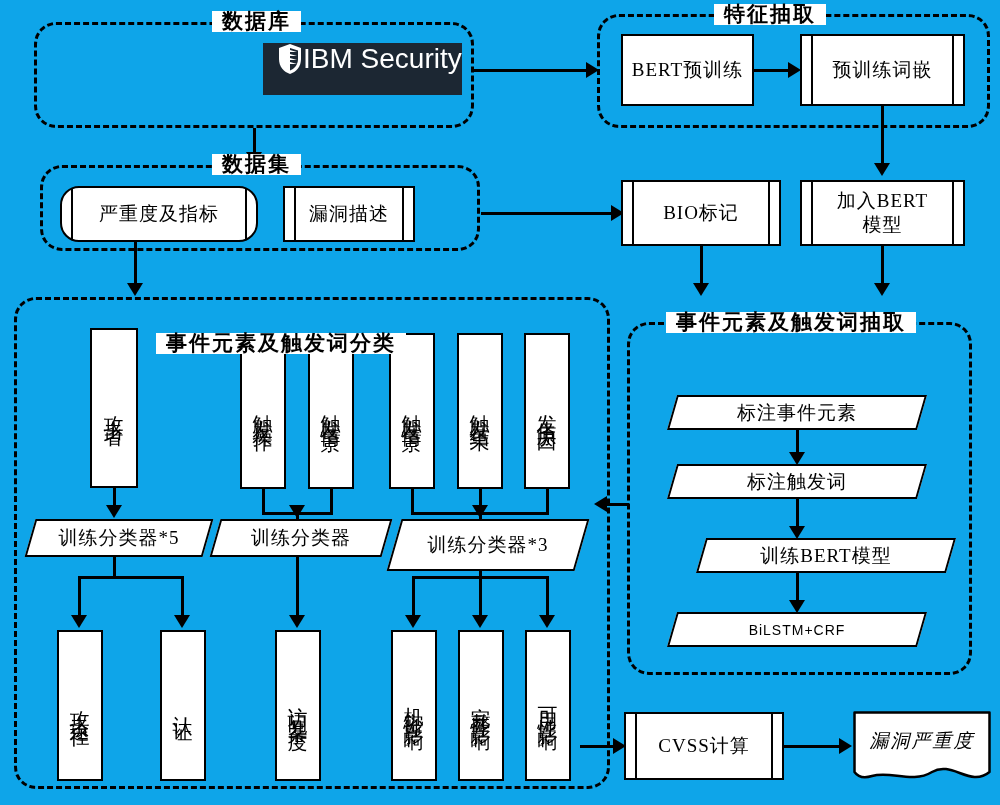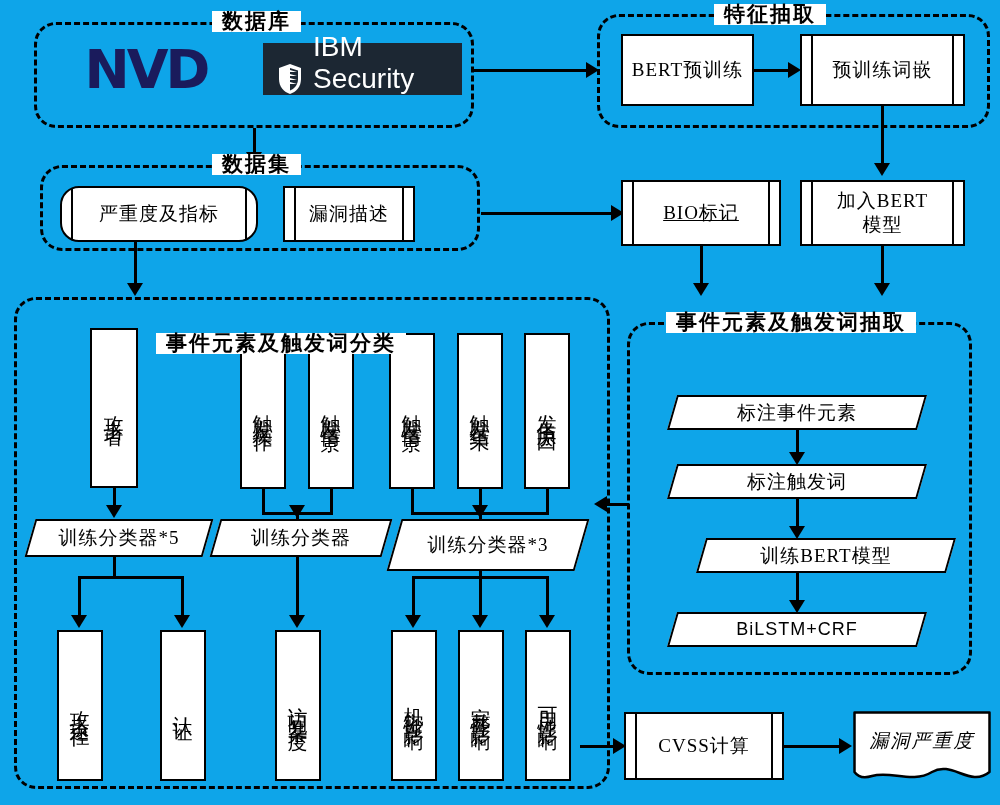--- a/index.html
+++ b/index.html
@@ -108,22 +108,21 @@
     position:absolute;
     display:flex;align-items:center;justify-content:center;
     font-family:"DejaVu Sans","Liberation Sans",sans-serif;
     font-weight:900;
     font-size:54px;
     letter-spacing:-3px;
     z-index:4;
   }
   .logo-ibm{
     position:absolute;
-    display:flex;align-items:flex-end;
-    gap:10px;
+    display:flex;align-items:flex-start;
     padding-left:14px;
     box-sizing:border-box;
     z-index:4;
   }
   .logo-ibm .ibm-txt{
     font-family:"Liberation Sans","DejaVu Sans",sans-serif;
     font-size:28px;
     color:#fff;
     letter-spacing:0px;
   }
@@ -137,23 +136,20 @@
   .arw.left{border-top:8px solid transparent;border-bottom:8px solid transparent;border-right:13px solid #000;}
 </style>
 </head>
 <body>
 
 <div id="stage">
 
   <div class="group" style="left:34px; top:22px; width:440px; height:106px;"></div>
   <div class="group-title" style="left:212px; top:11px;">数据库</div>
 
-  <div class="logo-nvd" style="left:50px; top:40px; width:192px; height:58px; color:#1a1b5c;">
-    <span>NVD</span>
-  </div>
 
   <div class="logo-ibm" style="left:263px; top:43px; width:199px; height:52px; background:#1c2733;">
     <span style="display:inline-block;width:26px;height:32px;">
       <svg viewBox="0 0 26 32" width="26" height="32" aria-hidden="true">
         <path d="M13 1 L24 5 L24 16 C24 24 19 29 13 31 C7 29 2 24 2 16 L2 5 Z" fill="#ffffff"></path>
         <path d="M13 5 L21 7.5 L21 16 C21 22 17 26 13 27.5 Z" fill="#1c2733"></path>
         <path d="M13 7 L20 9 L13 9 Z M13 11 L20 13 L13 13 Z M13 15 L20 17 L13 17 Z M13 19 L20 21 L13 21 Z" fill="#ffffff"></path>
       </svg>
     </span>
     <span class="ibm-txt">IBM Security</span>
@@ -184,21 +180,21 @@
   <div class="node proc" style="left:60px; top:186px; width:198px; height:56px;border-radius:19px;">严重度及指标</div>
 
   <div class="node proc" style="left:283px; top:186px; width:132px; height:56px;">漏洞描述</div>
 
   <div class="ln lnh" style="left:481px; top:212px; width:133px;"></div>
   <div class="arw right" style="left:611px; top:205px;"></div>
 
   <div class="ln lnv" style="left:134px; top:242px; height:46px;"></div>
   <div class="arw down" style="left:127px; top:283px;"></div>
 
-  <div class="node proc" style="left:621px; top:180px; width:160px; height:66px;text-decoration:underline;">BIO标记</div>
+  <div class="node proc" style="left:621px; top:180px; width:160px; height:66px;">BIO标记</div>
 
   <div class="ln lnv" style="left:700px; top:246px; height:42px;"></div>
   <div class="arw down" style="left:693px; top:283px;"></div>
 
   <div class="node proc" style="left:800px; top:180px; width:165px; height:66px; line-height:1.25;">
     <span style="white-space:pre-line;">加入BERT
 模型</span>
   </div>
 
   <div class="ln lnv" style="left:881px; top:246px; height:42px;"></div>
@@ -295,21 +291,21 @@
   <div class="para" style="left:701px; top:538px; width:250px; height:35px;">
     <div class="skew"></div>
     <div class="txt">训练BERT模型</div>
   </div>
 
   <div class="ln lnv" style="left:796px; top:573px; height:32px;"></div>
   <div class="arw down" style="left:789px; top:600px;"></div>
 
   <div class="para" style="left:672px; top:612px; width:250px; height:35px;">
     <div class="skew"></div>
-    <div class="txt" style="font-family:'Liberation Sans','DejaVu Sans',sans-serif;font-size:18px;">BiLSTM+CRF</div>
+    <div class="txt" style="font-family:'Liberation Sans','DejaVu Sans',sans-serif;font-size:14px;">BiLSTM+CRF</div>
   </div>
 
   <div class="ln lnh" style="left:607px; top:503px; width:22px;"></div>
   <div class="arw left" style="left:594px; top:496px;"></div>
 
   <div class="ln lnh" style="left:580px; top:745px; width:37px;"></div>
   <div class="arw right" style="left:613px; top:738px;"></div>
 
   <div class="node proc" style="left:624px; top:712px; width:160px; height:68px;">CVSS计算</div>
 

